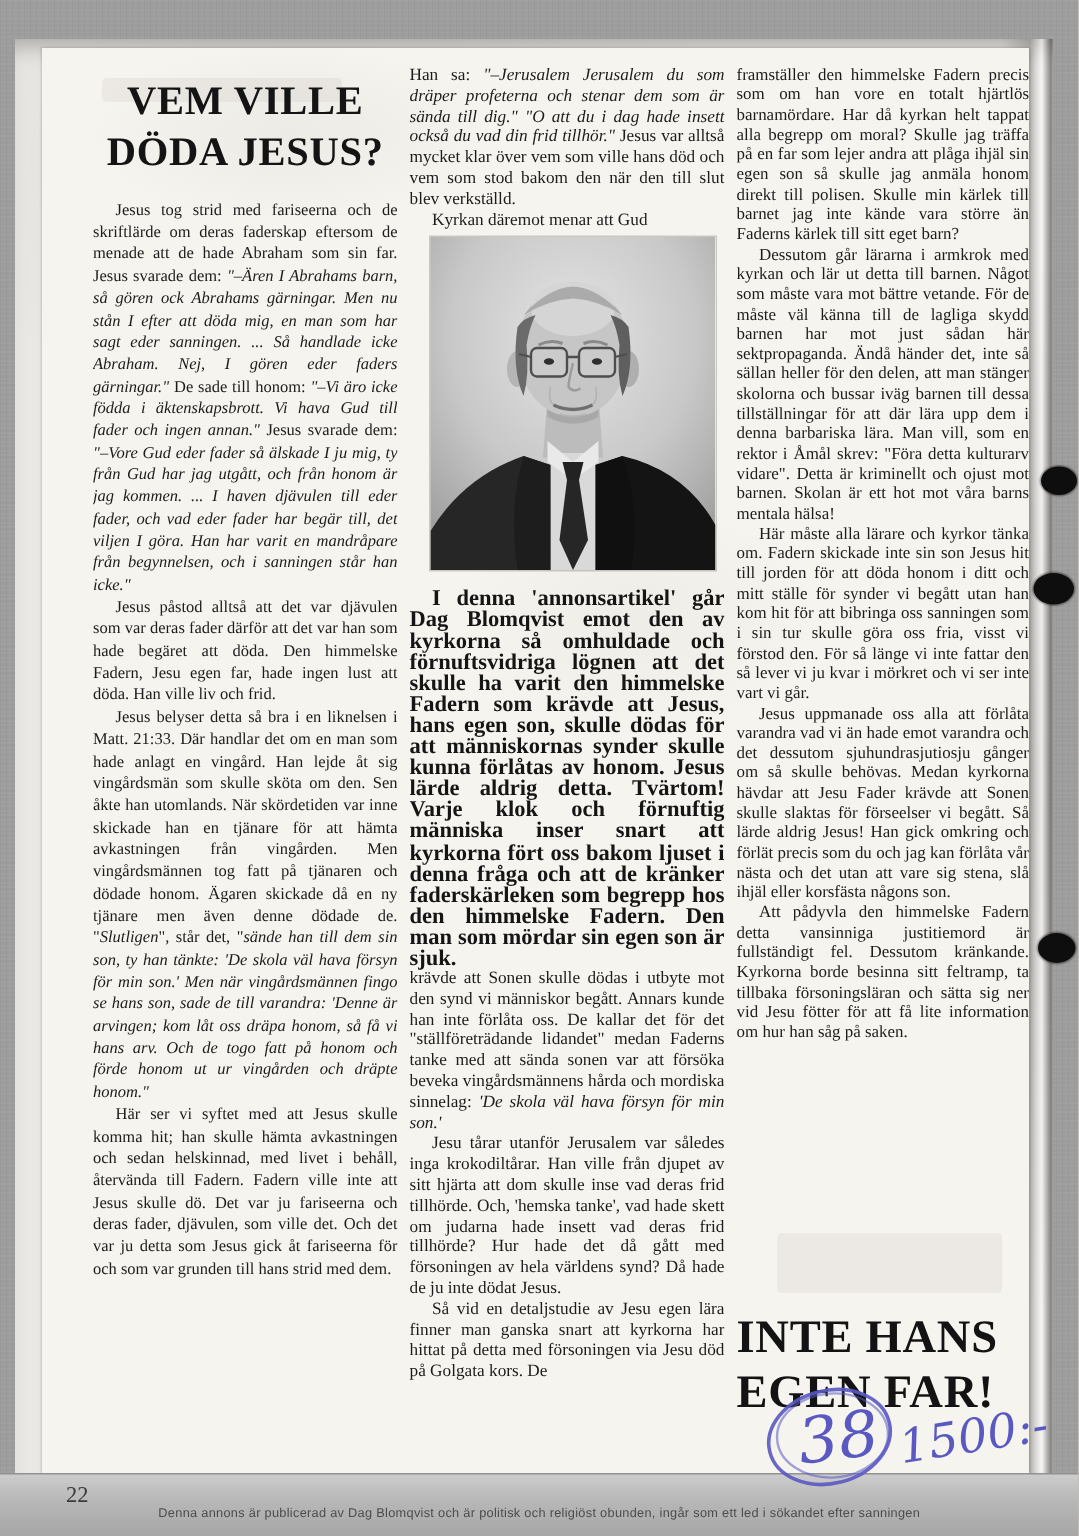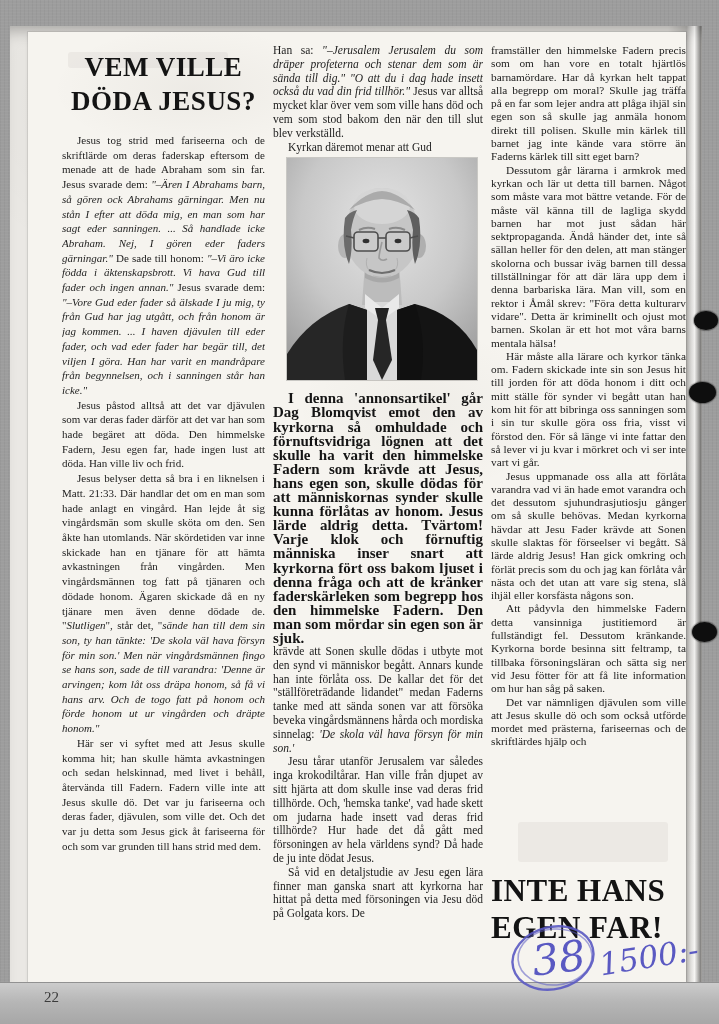--- a/index.html
+++ b/index.html
@@ -163,34 +163,34 @@
         </div>
     </div>
 
     <div class="col col3">
       <div class="col3-text">
           <p class="para"><span>framställer den himmelske Fadern precis som om han vore en totalt hjärtlös barnamördare. Har då kyrkan helt tappat alla begrepp om moral? Skulle jag träffa på en far som lejer andra att plåga ihjäl sin egen son så skulle jag anmäla honom direkt till polisen. Skulle min kärlek till barnet jag inte kände vara större än Faderns kärlek till sitt eget barn?</span></p>
           <p class="para indent"><span>Dessutom går lärarna i armkrok med kyrkan och lär ut detta till barnen. Något som måste vara mot bättre vetande. För de måste väl känna till de lagliga skydd barnen har mot just sådan här sektpropaganda. Ändå händer det, inte så sällan heller för den delen, att man stänger skolorna och bussar iväg barnen till dessa tillställningar för att där lära upp dem i denna barbariska lära. Man vill, som en rektor i Åmål skrev: "Föra detta kulturarv vidare". Detta är kriminellt och ojust mot barnen. Skolan är ett hot mot våra barns mentala hälsa!</span></p>
           <p class="para indent"><span>Här måste alla lärare och kyrkor tänka om. Fadern skickade inte sin son Jesus hit till jorden för att döda honom i ditt och mitt ställe för synder vi begått utan han kom hit för att bibringa oss sanningen som i sin tur skulle göra oss fria, visst vi förstod den. För så länge vi inte fattar den så lever vi ju kvar i mörkret och vi ser inte vart vi går.</span></p>
           <p class="para indent"><span>Jesus uppmanade oss alla att förlåta varandra vad vi än hade emot varandra och det dessutom sjuhundrasjutiosju gånger om så skulle behövas. Medan kyrkorna hävdar att Jesu Fader krävde att Sonen skulle slaktas för förseelser vi begått. Så lärde aldrig Jesus! Han gick omkring och förlät precis som du och jag kan förlåta vår nästa och det utan att vare sig stena, slå ihjäl eller korsfästa någons son.</span></p>
           <p class="para indent"><span>Att pådyvla den himmelske Fadern detta vansinniga justitiemord är fullständigt fel. Dessutom kränkande. Kyrkorna borde besinna sitt feltramp, ta tillbaka försoningsläran och sätta sig ner vid Jesu fötter för att få lite information om hur han såg på saken.</span></p>
-          <p class="para indent"><span>Det var nämnligen djävulen som ville att Jesus skulle dö och som också utförde mordet med prästerna, fariseernas och de skriftlärdes hjälp och</span></p>
         </div>
       <div class="big-statement">INTE HANS EGEN FAR!</div>
     </div>
   </div>
 
   <svg class="annotation-svg" width="212" height="96" viewBox="0 0 212 96">
     <ellipse cx="55" cy="50" rx="41" ry="31" transform="rotate(-14 55 50)" fill="none" stroke="#5a59c2" stroke-width="2.4" opacity="0.9"></ellipse>
     <ellipse cx="57" cy="49" rx="37" ry="28" transform="rotate(-4 57 49)" fill="none" stroke="#5a59c2" stroke-width="1.6" opacity="0.55"></ellipse>
     <text x="34" y="66" font-size="42" font-style="italic" fill="#5a59c2" font-family="DejaVu Serif, serif" transform="rotate(-7 50 50)">38</text>
     <text x="102" y="60" font-size="31" font-style="italic" fill="#5a59c2" font-family="DejaVu Serif, serif" transform="rotate(-9 150 55)">1500:-</text>
   </svg>
 
   <div class="dot dot1"></div>
   <div class="dot dot2"></div>
   <div class="dot dot3"></div>
 
   <div class="bottom-band">
     <div class="page-number">22</div>
+    <div class="footer-line">Denna annons är publicerad av Dag Blomqvist och är politisk och religiöst obunden, ingår som ett led i sökandet efter sanningen</div>
   </div>
 
 </div>
 
 </body></html>

